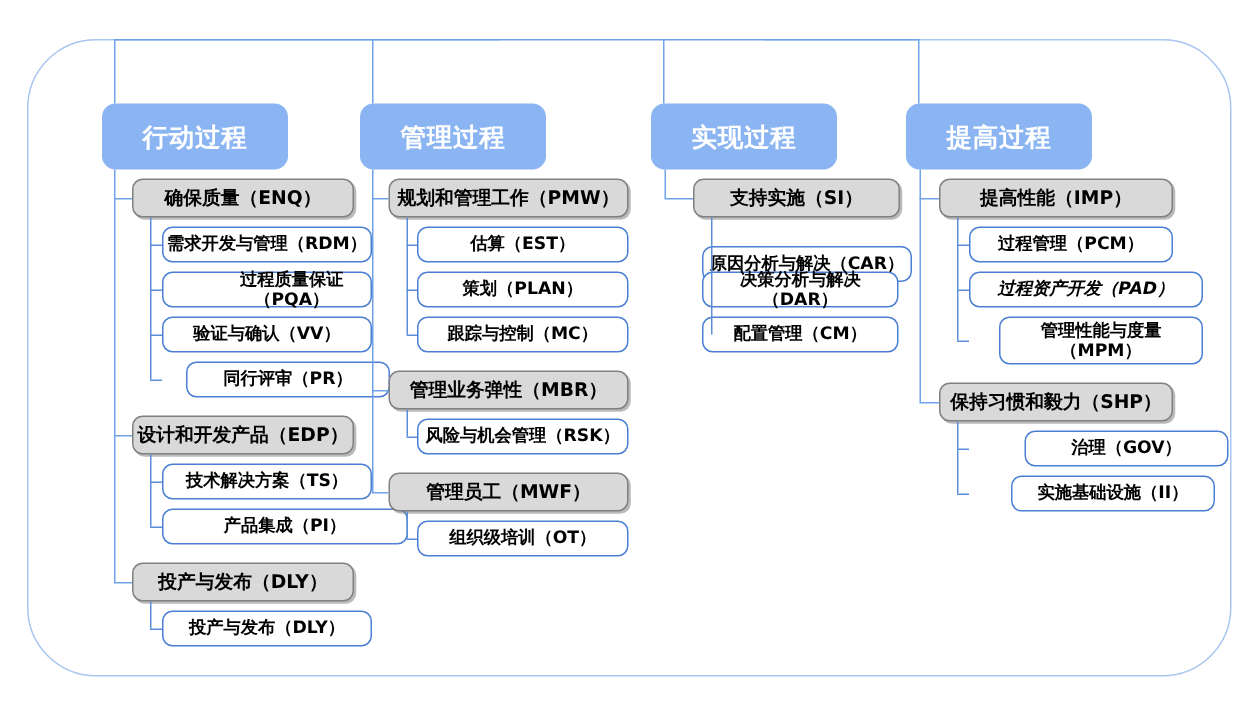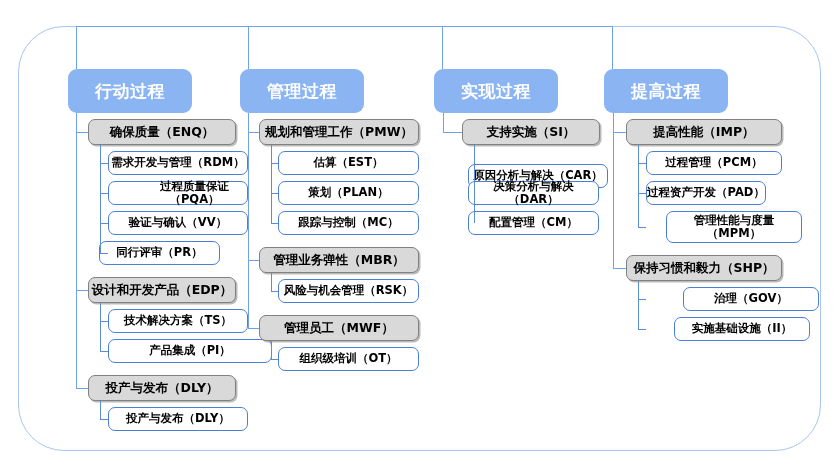--- a/index.html
+++ b/index.html
@@ -106,21 +106,21 @@
       <div class="col-head" style="left: 68px; top: 69px;">行动过程</div>
       <div class="v-line" style="left: 76px; top: 26px; height: 43px;"></div>
       <div class="sec-box" style="left: 88px; top: 119px; width: 148px;">确保质量（ENQ）</div>
       <div class="h-line" style="left: 76px; top: 132px; width: 12px;"></div>
       <div class="leaf-box" style="left: 108px; top: 151px; width: 140px;">需求开发与管理（RDM）</div>
       <div class="h-line dark" style="left: 100px; top: 163px; width: 8px;"></div>
       <div class="leaf-box" style="left: 108px; top: 181px; width: 140px; padding-left: 33px;">过程质量保证（PQA）</div>
       <div class="h-line dark" style="left: 100px; top: 193px; width: 8px;"></div>
       <div class="leaf-box" style="left: 108px; top: 211px; width: 140px;">验证与确认（VV）</div>
       <div class="h-line dark" style="left: 100px; top: 223px; width: 8px;"></div>
-      <div class="leaf-box" style="left: 99px; top: 241px; width: 121px;">同行评审（PR）</div>
+      <div class="leaf-box" style="left: 124px; top: 241px; width: 136px;">同行评审（PR）</div>
       <div class="h-line dark" style="left: 100px; top: 253px; width: 8px;"></div>
       <div class="v-line dark" style="left: 100px; top: 145px; height: 108px;"></div>
       <div class="sec-box" style="left: 88px; top: 277px; width: 148px;">设计和开发产品（EDP）</div>
       <div class="h-line" style="left: 76px; top: 290px; width: 12px;"></div>
       <div class="leaf-box" style="left: 108px; top: 309px; width: 140px;">技术解决方案（TS）</div>
       <div class="h-line dark" style="left: 100px; top: 321px; width: 8px;"></div>
       <div class="leaf-box" style="left: 108px; top: 339px; width: 164px;">产品集成（PI）</div>
       <div class="h-line dark" style="left: 100px; top: 351px; width: 8px;"></div>
       <div class="v-line dark" style="left: 100px; top: 303px; height: 48px;"></div>
       <div class="sec-box" style="left: 88px; top: 375px; width: 148px;">投产与发布（DLY）</div>
@@ -162,21 +162,21 @@
       <div class="leaf-box" style="left: 468px; top: 211px; width: 131px;">配置管理（CM）</div>
       <div class="h-line dark" style="left: 474px; top: 223px;"></div>
       <div class="v-line dark" style="left: 474px; top: 145px; height: 78px;"></div>
       <div class="v-line" style="left: 443px; top: 113px; height: 19px;"></div>
       <div class="col-head" style="left: 604px; top: 69px;">提高过程</div>
       <div class="v-line" style="left: 612px; top: 26px; height: 43px;"></div>
       <div class="sec-box" style="left: 626px; top: 119px; width: 156px;">提高性能（IMP）</div>
       <div class="h-line" style="left: 613px; top: 132px; width: 13px;"></div>
       <div class="leaf-box" style="left: 646px; top: 151px; width: 136px;">过程管理（PCM）</div>
       <div class="h-line dark" style="left: 638px; top: 163px; width: 8px;"></div>
-      <div class="leaf-box" style="left: 646px; top: 181px; width: 120px;">过程资产开发（PAD）</div>
+      <div class="leaf-box" style="left: 646px; top: 181px; width: 156px; font-style: italic;">过程资产开发（PAD）</div>
       <div class="h-line dark" style="left: 638px; top: 193px; width: 8px;"></div>
       <div class="leaf-box two-line" style="left: 646px; top: 211px; width: 136px; margin-left: 20px;">管理性能与度量<br>（MPM）</div>
       <div class="h-line dark" style="left: 638px; top: 227px; width: 8px;"></div>
       <div class="v-line dark" style="left: 638px; top: 145px; height: 82px;"></div>
       <div class="sec-box" style="left: 626px; top: 255px; width: 156px;">保持习惯和毅力（SHP）</div>
       <div class="h-line" style="left: 613px; top: 268px; width: 13px;"></div>
       <div class="leaf-box" style="left: 683px; top: 287px; width: 136px;">治理（GOV）</div>
       <div class="h-line dark" style="left: 638px; top: 299px; width: 8px;"></div>
       <div class="leaf-box" style="left: 646px; top: 317px; width: 136px; margin-left: 28px;">实施基础设施（II）</div>
       <div class="h-line dark" style="left: 638px; top: 329px; width: 8px;"></div>

